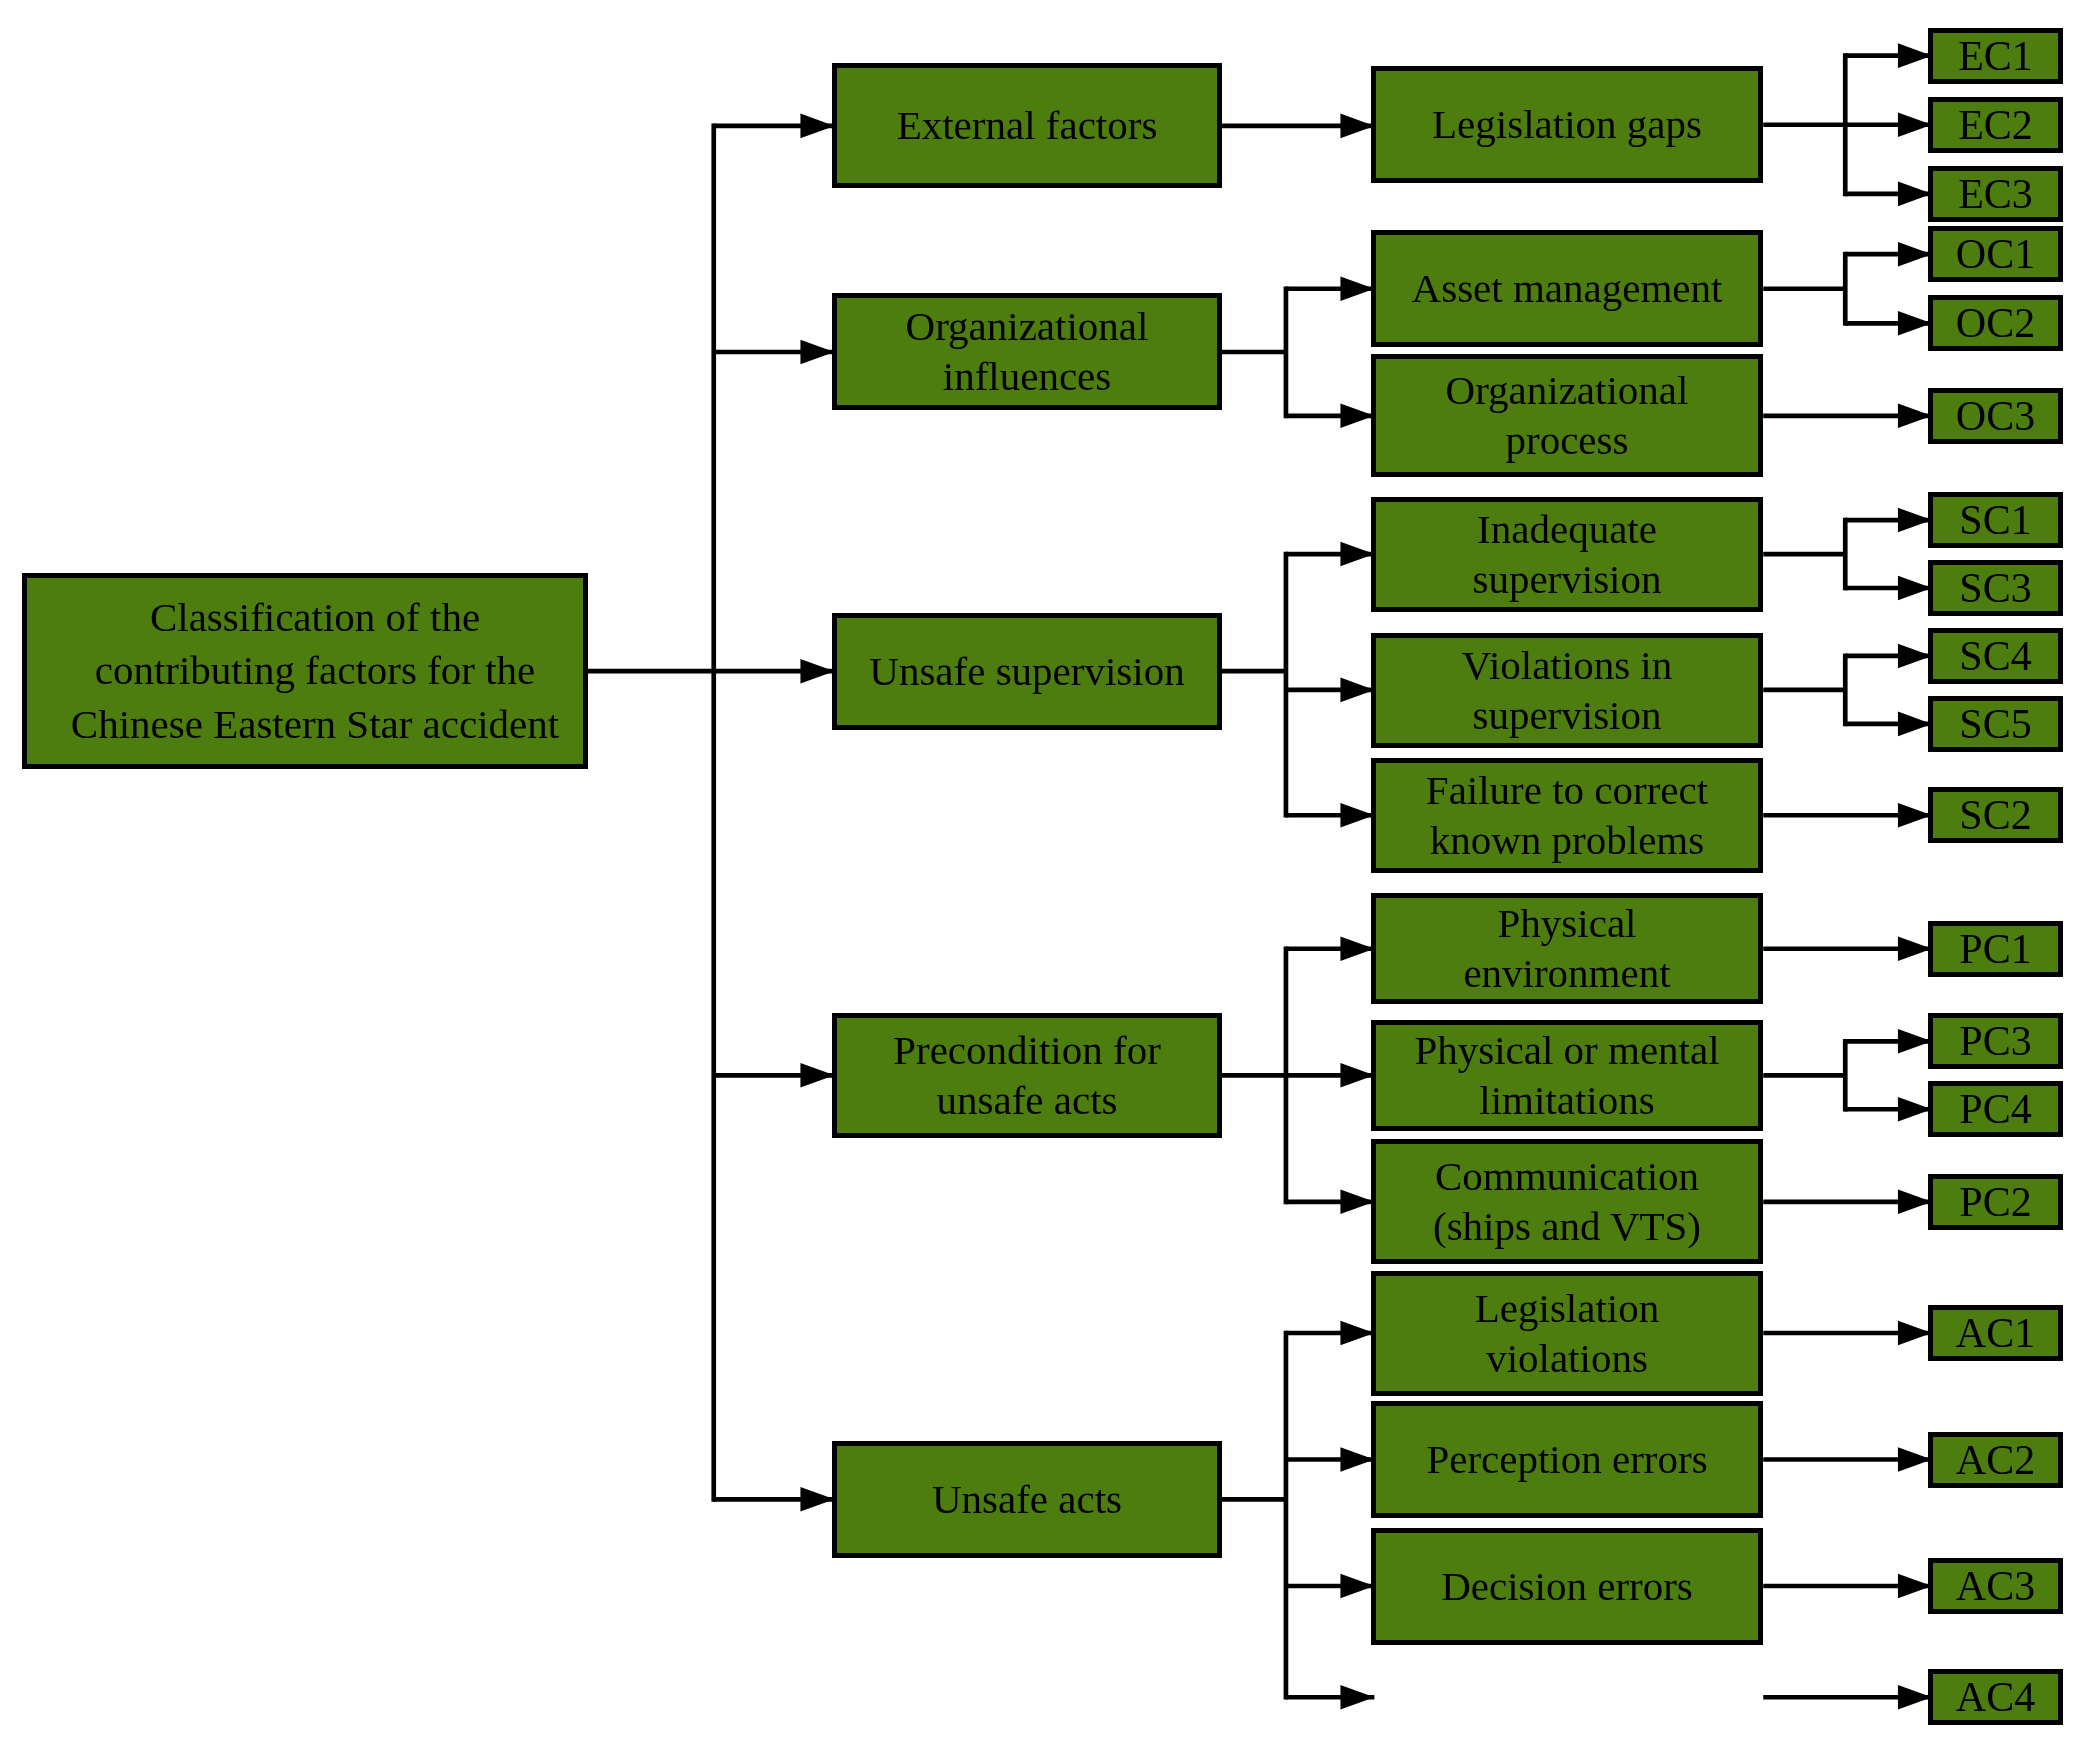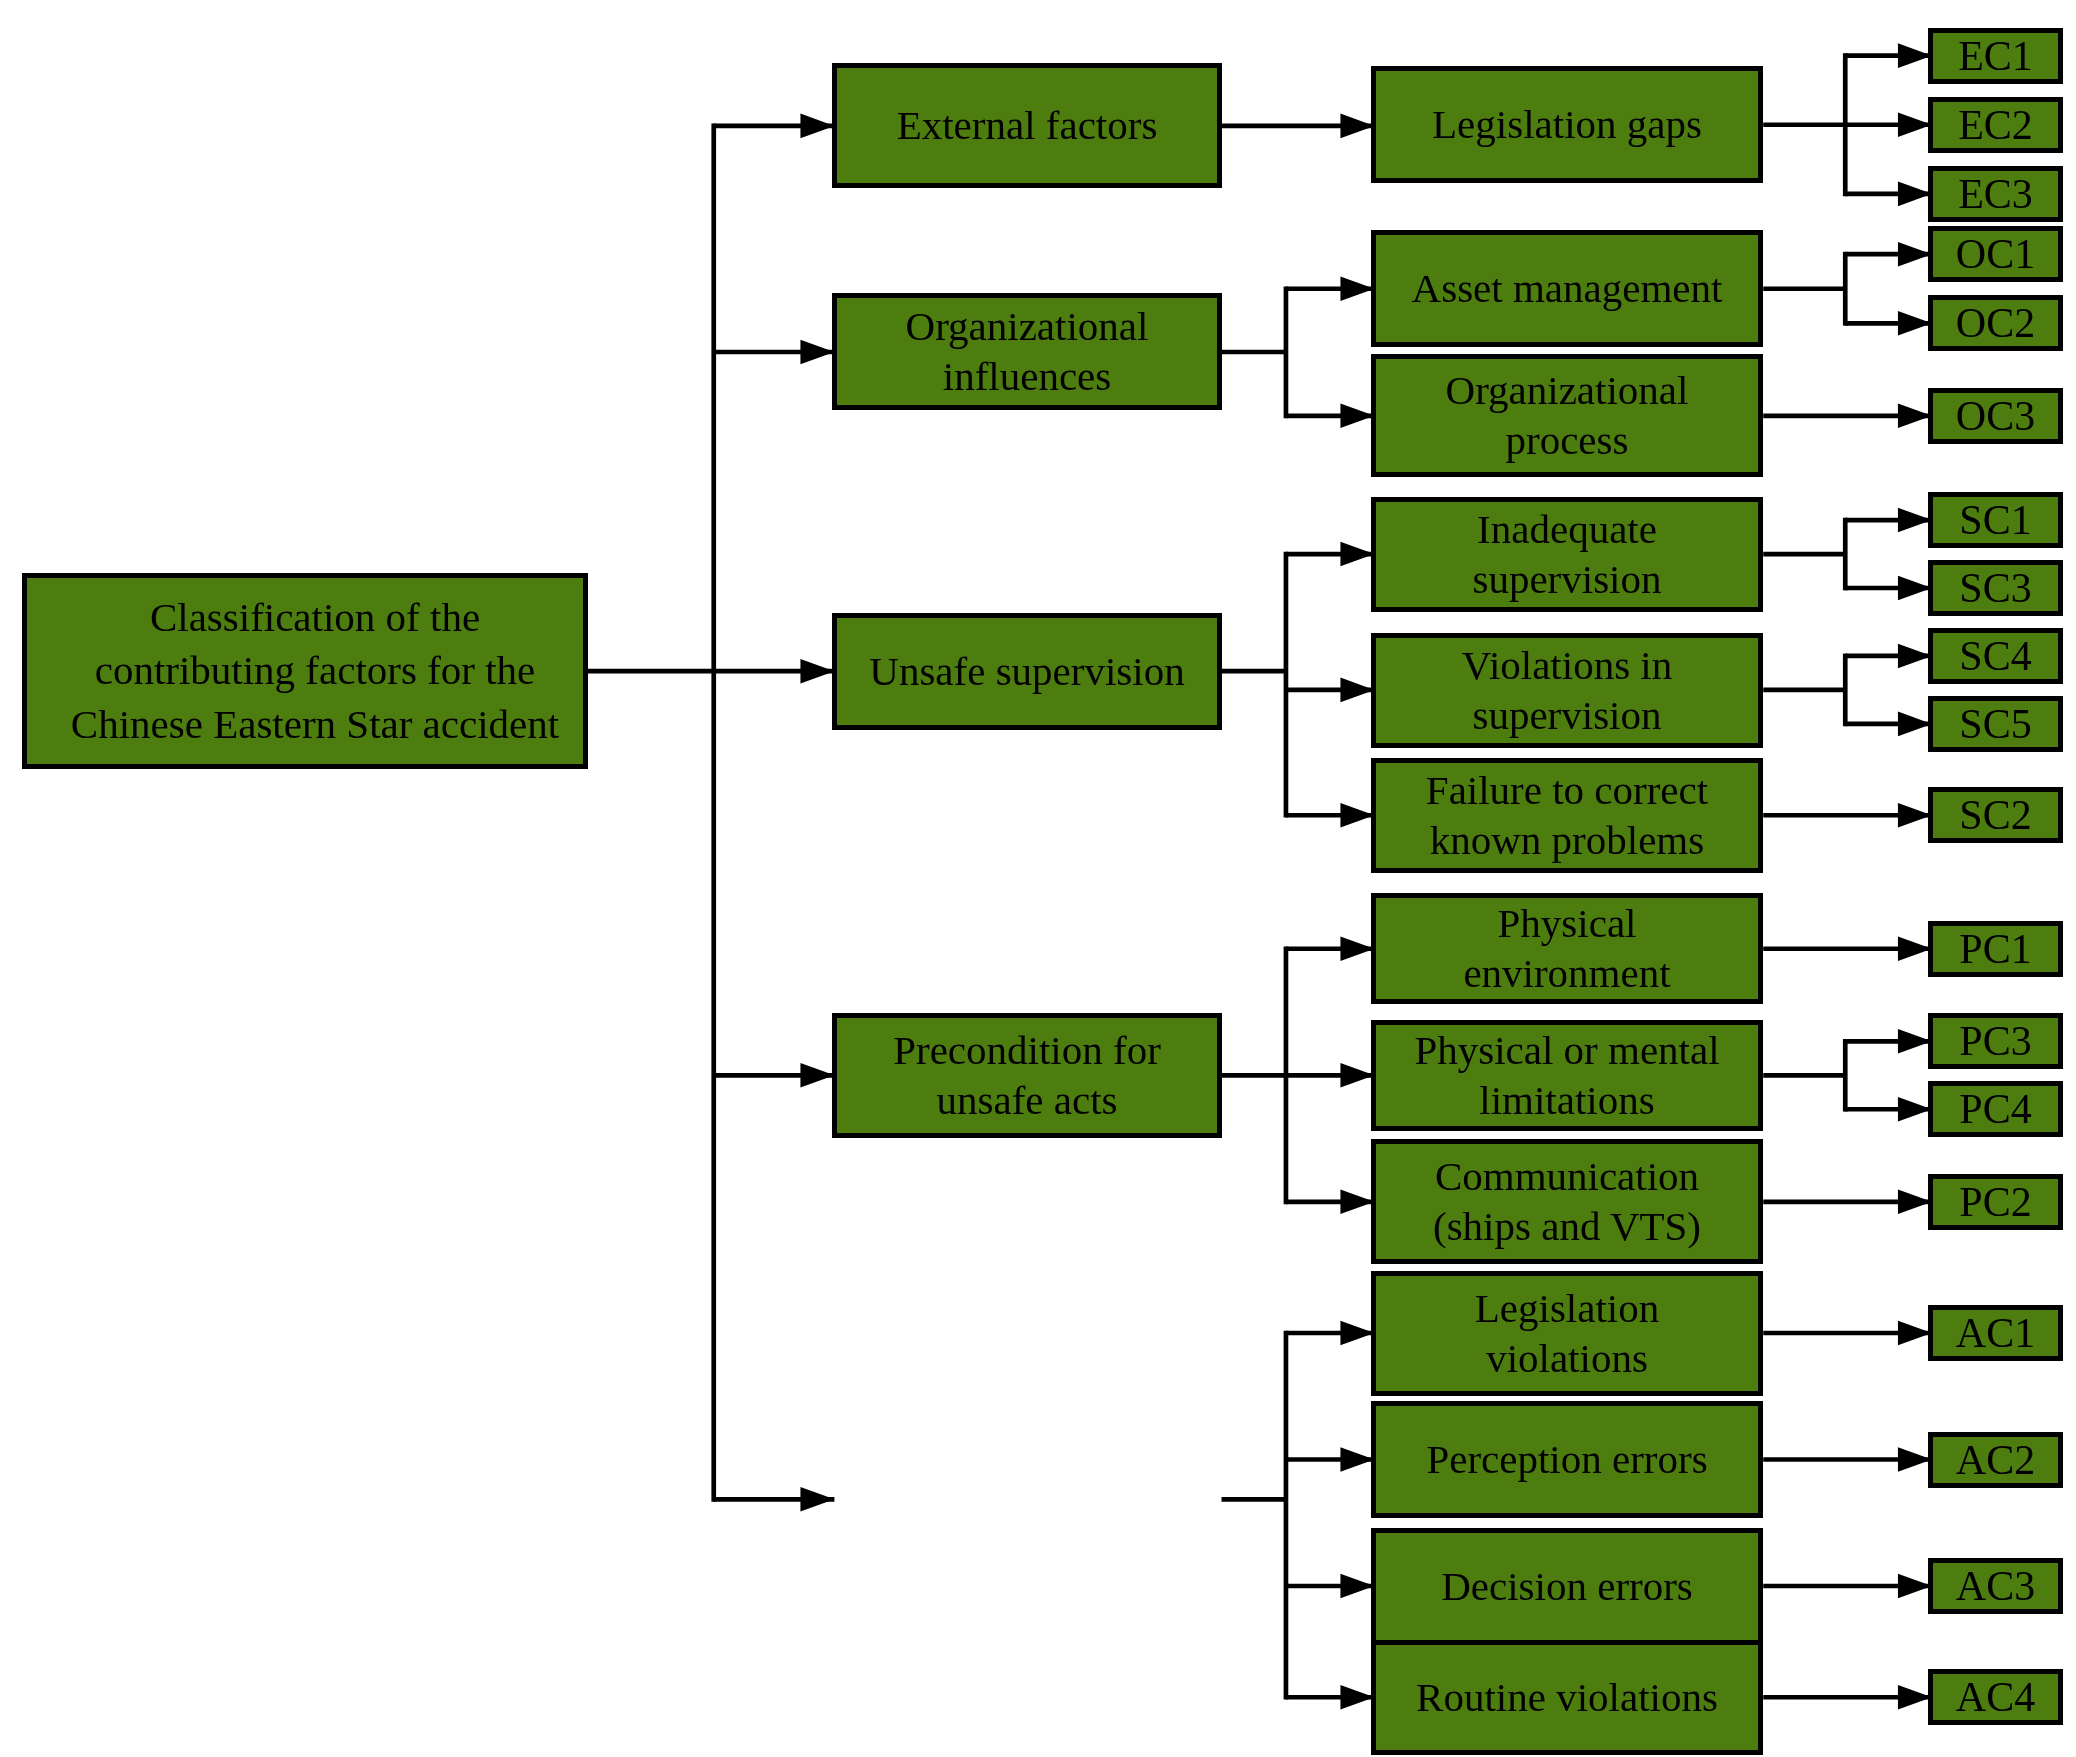--- a/index.html
+++ b/index.html
@@ -147,20 +147,23 @@
   </div>
   <div class="node l1" style="left:832px;top:293px;width:390px;height:117px">
     <span class="lbl mw560">Organizational influences</span>
   </div>
   <div class="node l1" style="left:832px;top:613px;width:390px;height:117px">
     <span class="lbl">Unsafe supervision</span>
   </div>
   <div class="node l1" style="left:832px;top:1013px;width:390px;height:125px">
     <span class="lbl mw560">Precondition for unsafe acts</span>
   </div>
+  <div class="node l1" style="left:832px;top:1441px;width:390px;height:117px">
+    <span class="lbl">Unsafe acts</span>
+  </div>
 
   <div class="node l2" style="left:1371px;top:66px;width:392px;height:117px">
     <span class="lbl">Legislation gaps</span>
   </div>
   <div class="node l2" style="left:1371px;top:230px;width:392px;height:117px">
     <span class="lbl">Asset management</span>
   </div>
   <div class="node l2" style="left:1371px;top:354px;width:392px;height:123px">
     <span class="lbl mw520">Organizational process</span>
   </div>
@@ -184,23 +187,20 @@
   </div>
   <div class="node l2" style="left:1371px;top:1271px;width:392px;height:125px">
     <span class="lbl mw520">Legislation violations</span>
   </div>
   <div class="node l2" style="left:1371px;top:1401px;width:392px;height:117px">
     <span class="lbl">Perception errors</span>
   </div>
   <div class="node l2" style="left:1371px;top:1528px;width:392px;height:117px">
     <span class="lbl">Decision errors</span>
   </div>
-  <div class="node l2" style="left:1371px;top:1640px;width:392px;height:115px">
-    <span class="lbl">Routine violations</span>
-  </div>
 
   <div class="node leaf" style="left:1928px;top:27.5px;width:135px;height:56px">
       <span class="lbl">EC1</span>
     </div>
   <div class="node leaf" style="left:1928px;top:97px;width:135px;height:56px">
       <span class="lbl">EC2</span>
     </div>
   <div class="node leaf" style="left:1928px;top:166px;width:135px;height:56px">
       <span class="lbl">EC3</span>
     </div>

